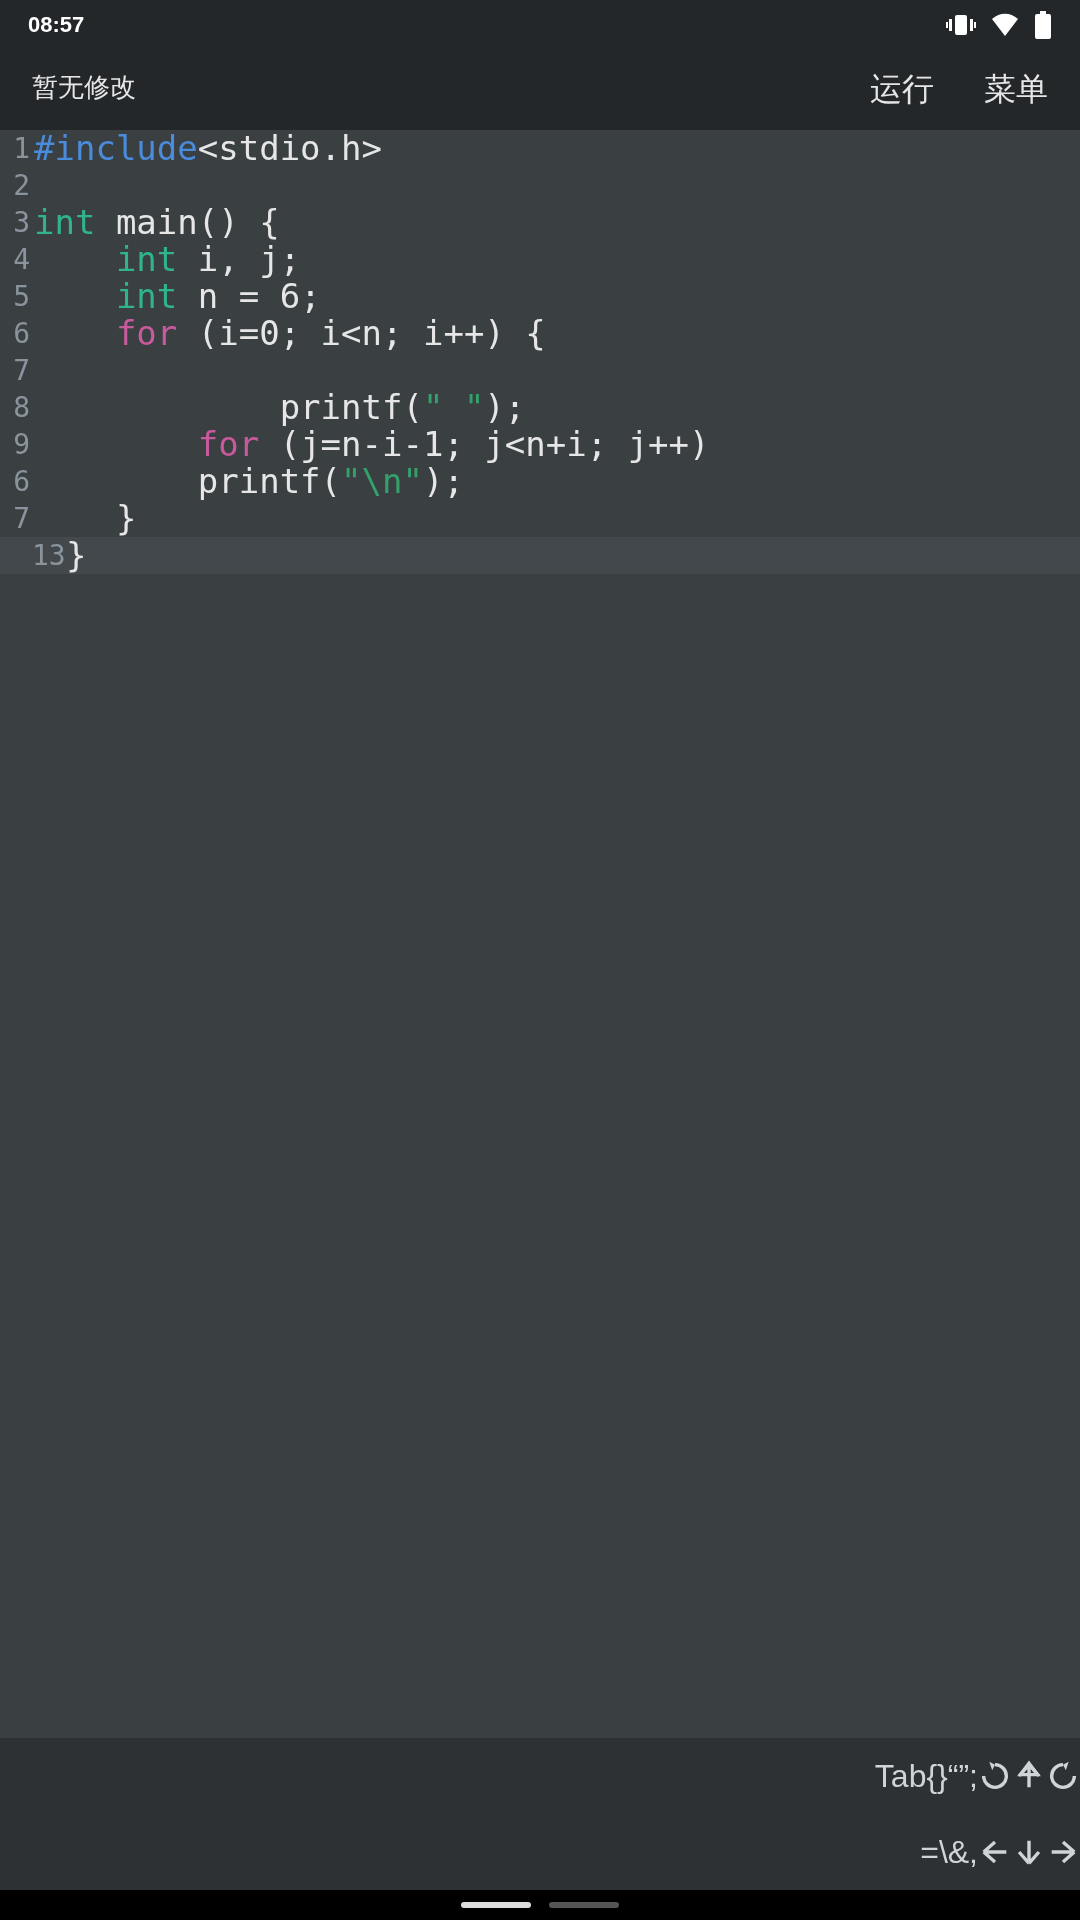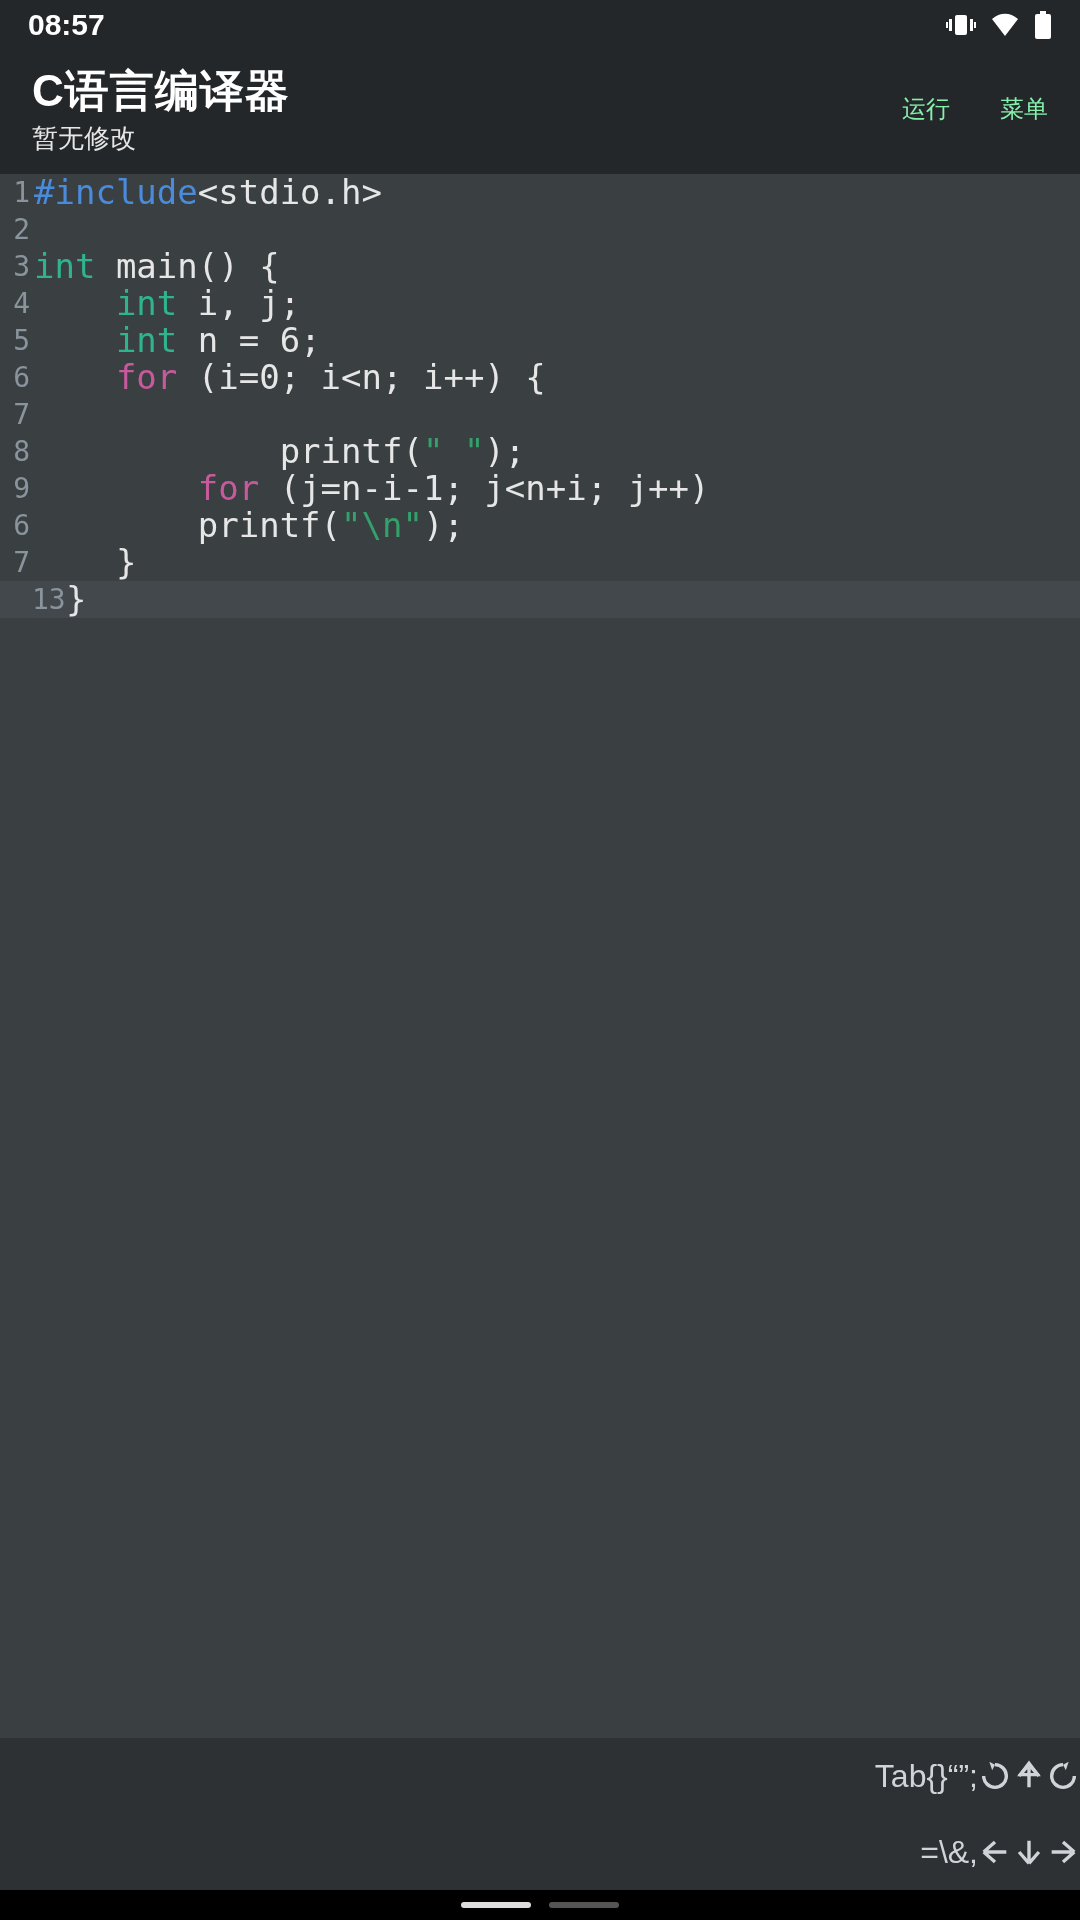--- a/index.html
+++ b/index.html
@@ -1,30 +1,30 @@
 <!DOCTYPE html>
 <html><head>
 <meta charset="utf-8">
 <style>
   * { margin: 0; padding: 0; box-sizing: border-box; }
   html, body { width: 1080px; height: 1920px; overflow: hidden; font-family: sans-serif; background: #000; }
   
   .screen { width: 1080px; height: 1920px; display: flex; flex-direction: column; background: #3a3f42; }
   
   .status-bar { height: 50px; background: #242729; display: flex; align-items: center; justify-content: space-between; padding: 0 28px; color: #fff; }
-  .status-time { font-size: 30px; font-weight: 600; }
+  .status-time { font-size: 22px; font-weight: 600; }
   .status-icons { display: flex; gap: 14px; align-items: center; }
   .status-icons svg { fill: #fff; }
   
   .app-header { background: #242729; padding: 12px 32px 18px 32px; display: flex; align-items: center; justify-content: space-between; }
   .app-header-left { display:flex; flex-direction:column; }
   .app-title { color: #fff; font-size: 44px; font-weight: 700; letter-spacing: 1px; }
   .app-subtitle { color: #e6e6e6; font-size: 26px; }
   .app-header-right { display:flex; gap: 50px; }
-  .app-header-btn { color: #86efac; font-size: 24px; cursor:pointer; }
+  .app-header-btn { color: #e5e5e5; font-size: 32px; cursor:pointer;margin-top:6px; }
   
   .editor-area { flex: 1; background: #3a3f42; position: relative; font-family: 'Consolas','Menlo',monospace; }
   .code-lines { display:flex; flex-direction:column; }
   .code-line { display:flex; align-items:flex-start; font-size: 34px; line-height: 37px; }
   .gutter { width: 34px; text-align:right; color: #8a949d; font-size: 28px; padding-right: 4px; flex-shrink:0; user-select:none; }
   .code { color: #e6e6e6; white-space: pre; }
   .code-line.current { background: #42484c; padding-left: 32px; }
   .tok-pre   { color: #4a8bdc; }
   .tok-kw    { color: #30b48e; }
   .tok-ctrl  { color: #c75a9c; }
@@ -61,21 +61,20 @@
         </svg>
       <svg width="18" height="28" viewBox="0 0 18 28">
           <rect x="6" y="0" width="6" height="3"></rect>
           <rect x="1" y="3" width="16" height="25" rx="2"></rect>
         </svg>
     </div>
   </div>
 
   <div class="app-header">
     <div class="app-header-left">
-      <div class="app-title">C语言编译器</div>
       <div class="app-subtitle">暂无修改</div>
     </div>
     <div class="app-header-right">
       <div class="app-header-btn">运行</div>
       <div class="app-header-btn">菜单</div>
     </div>
   </div>
 
   <div class="editor-area">
     <div class="code-lines" id="code-lines">

